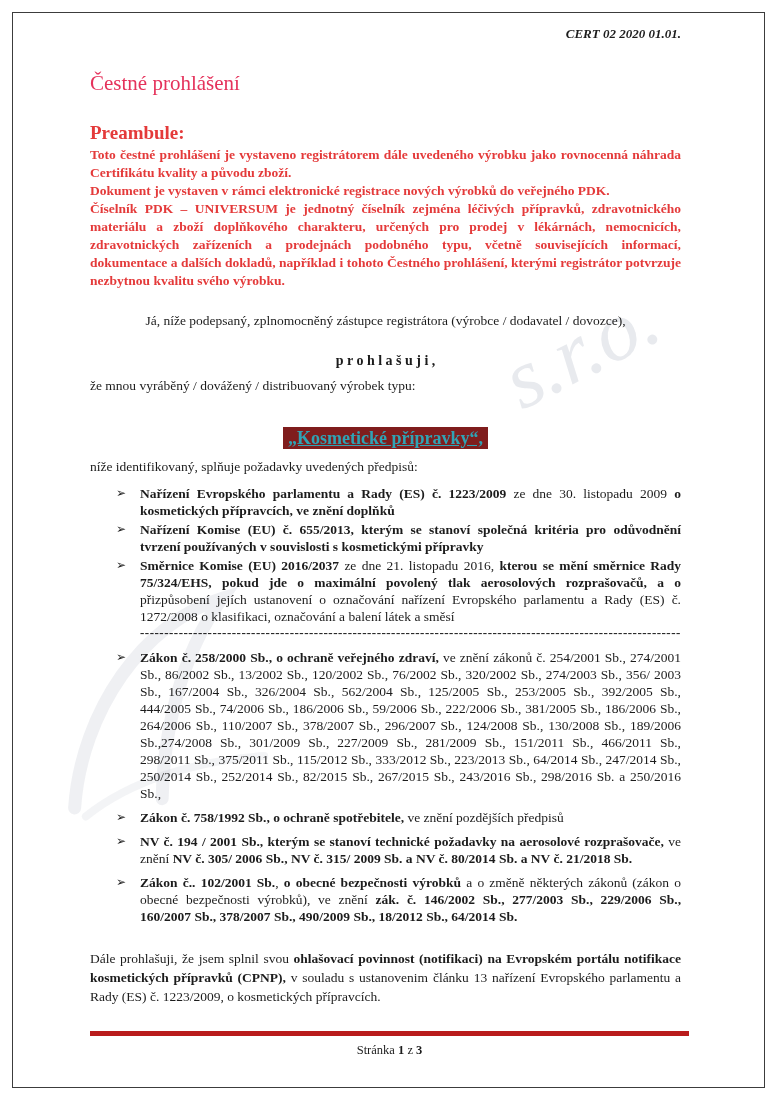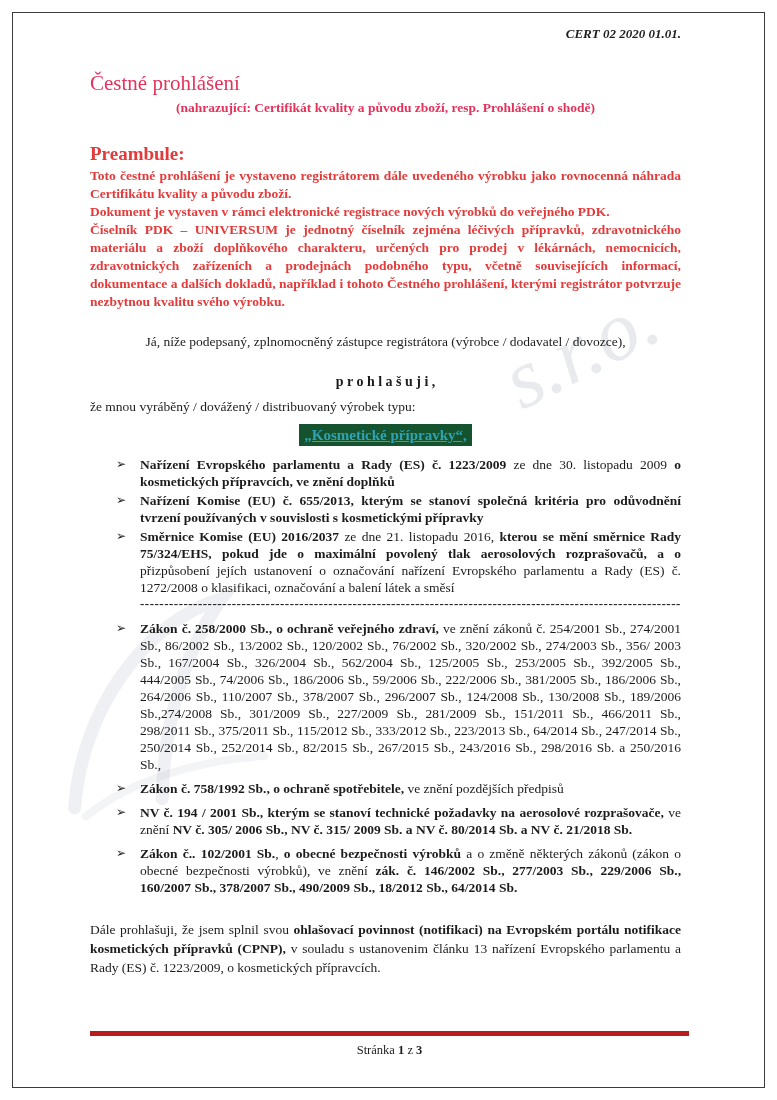--- a/index.html
+++ b/index.html
@@ -57,26 +57,27 @@
     text-align: center;
     font-size: 14px; font-weight: bold; line-height: 18px;
   }
   .product-line {
     margin-top: 7px;
     font-size: 13.5px; line-height: 17px;
   }
   .product-name-wrap { margin-top: 9px; text-align: center; }
   .product-name {
     display: inline-block;
-    background: #14532d;
+    background: #7f1d1d;
     color: #2fa3b5;
-    font-size: 15px; font-weight: bold;
+    font-size: 18px; font-weight: bold;
     text-decoration: underline;
     padding: 1px 5px;
     line-height: 20px;
+    margin-top: 24px;
   }
   .identified {
     margin-top: 9px;
     font-size: 13.5px; line-height: 17px;
   }
   .reg-list { margin-left: 26px; margin-top: 10px; }
   .reg-item { display: flex; margin-bottom: 2px; }
   .reg-list.cz .reg-item { margin-bottom: 7px; }
   .bullet {
     flex: 0 0 16px;
@@ -141,40 +142,40 @@
 </div>
 
 <div class="page-border"></div>
 
 <div class="content">
 
   <div class="doc-code">CERT 02 2020 01.01.</div>
 
   <div class="title">Čestné prohlášení</div>
 
-  <div class="subtitle">(nahrazující: Certifikát kvality a původu zboží, resp. Prohlášení o shodě)</div>
 
   <div class="pre-h">Preambule:</div>
 
   <div class="preambule">
       <div class="para">Toto čestné prohlášení je vystaveno registrátorem dále uvedeného výrobku jako rovnocenná náhrada Certifikátu kvality a původu zboží.</div>
       <div class="para">Dokument je vystaven v rámci elektronické registrace nových výrobků do veřejného PDK.</div>
       <div class="para">Číselník PDK – UNIVERSUM je jednotný číselník zejména léčivých přípravků, zdravotnického materiálu a zboží doplňkového charakteru, určených pro prodej v lékárnách, nemocnicích, zdravotnických zařízeních a prodejnách podobného typu, včetně souvisejících informací, dokumentace a dalších dokladů, například i tohoto Čestného prohlášení, kterými registrátor potvrzuje nezbytnou kvalitu svého výrobku.</div>
     </div>
 
   <div class="intro">Já, níže podepsaný, zplnomocněný zástupce registrátora (výrobce / dodavatel / dovozce),</div>
 
   <div class="declare">p r o h l a š u j i ,</div>
 
   <div class="product-line">že mnou vyráběný / dovážený  / distribuovaný výrobek typu:</div>
 
   <div class="product-name-wrap">
     <span class="product-name">„Kosmetické přípravky“,</span>
   </div>
 
+  <div class="identified">níže identifikovaný, splňuje požadavky uvedených předpisů:</div>
 
   <div class="reg-list eu">
       <div class="reg-item">
         <span class="bullet">➢</span>
         <span class="reg-text"><span class="b">Nařízení Evropského parlamentu a Rady (ES) č. 1223/2009</span><span> ze dne 30. listopadu 2009 </span><span class="b">o kosmetických přípravcích, ve znění doplňků</span></span>
       </div>
       <div class="reg-item">
         <span class="bullet">➢</span>
         <span class="reg-text"><span class="b">Nařízení Komise (EU) č. 655/2013, kterým se stanoví společná kritéria pro odůvodnění tvrzení používaných v souvislosti s kosmetickými přípravky</span></span>
       </div>

